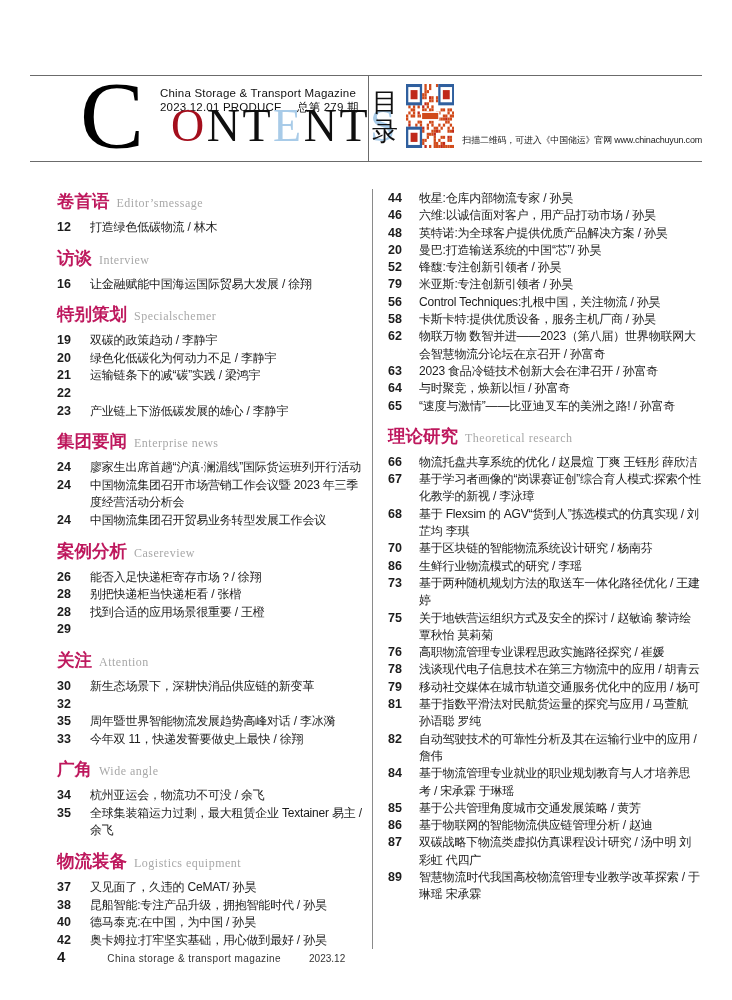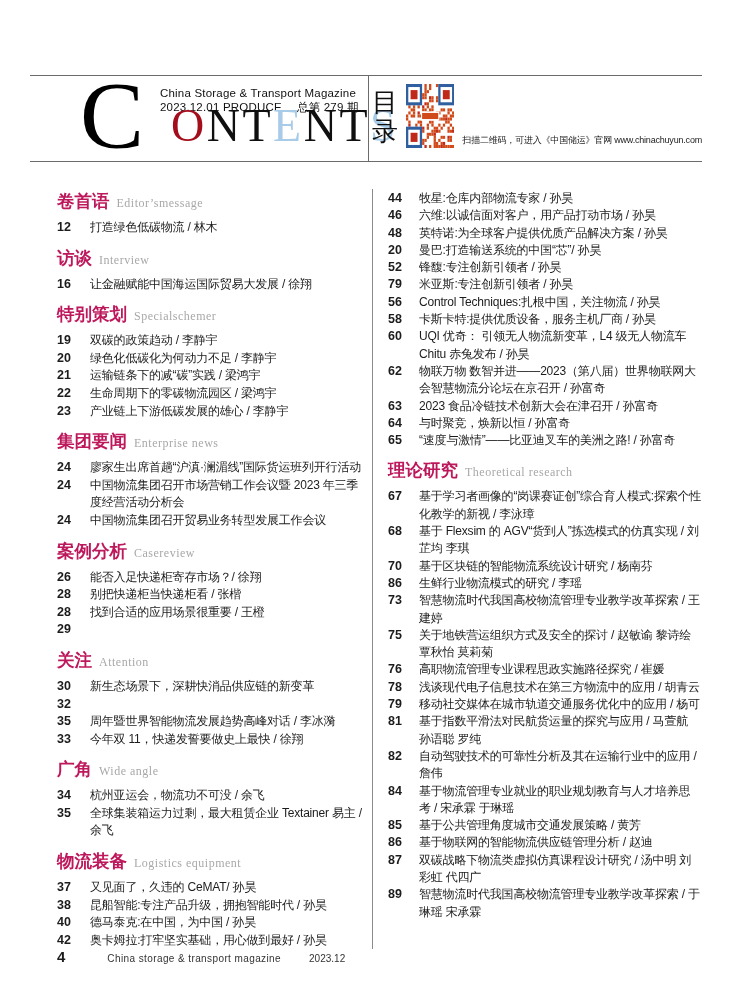--- a/index.html
+++ b/index.html
@@ -223,21 +223,20 @@
           <div class="entry">
             <span class="num">20</span>
             <span class="txt">绿色化低碳化为何动力不足 / 李静宇</span>
           </div>
           <div class="entry">
             <span class="num">21</span>
             <span class="txt">运输链条下的减“碳”实践 / 梁鸿宇</span>
           </div>
           <div class="entry">
             <span class="num">22</span>
-            <span class="txt">生命周期下的零碳物流园区 / 梁鸿宇</span>
           </div>
           <div class="entry">
             <span class="num">23</span>
             <span class="txt">产业链上下游低碳发展的雄心 / 李静宇</span>
           </div>
         </div>
         <div class="section">
           <div class="section-head"><span class="zh">集团要闻</span><span class="en">Enterprise news</span></div>
           <div class="entry">
             <span class="num">24</span>
@@ -347,61 +346,61 @@
           </div>
           <div class="entry">
             <span class="num">56</span>
             <span class="txt">Control Techniques:扎根中国，关注物流 / 孙昊</span>
           </div>
           <div class="entry">
             <span class="num">58</span>
             <span class="txt">卡斯卡特:提供优质设备，服务主机厂商 / 孙昊</span>
           </div>
           <div class="entry">
-            <span class="num">60</span>
-            <span class="txt">UQI 优奇： 引领无人物流新变革，L4 级无人物流车 Chitu 赤兔发布 / 孙昊</span>
-          </div>
-          <div class="entry">
             <span class="num">62</span>
             <span class="txt">物联万物 数智并进——2023（第八届）世界物联网大会智慧物流分论坛在京召开 / 孙富奇</span>
           </div>
           <div class="entry">
             <span class="num">63</span>
             <span class="txt">2023 食品冷链技术创新大会在津召开 / 孙富奇</span>
           </div>
           <div class="entry">
             <span class="num">64</span>
             <span class="txt">与时聚竞，焕新以恒 / 孙富奇</span>
           </div>
           <div class="entry">
             <span class="num">65</span>
             <span class="txt">“速度与激情”——比亚迪叉车的美洲之路! / 孙富奇</span>
           </div>
         </div>
         <div class="section">
           <div class="section-head"><span class="zh">理论研究</span><span class="en">Theoretical research</span></div>
           <div class="entry">
+            <span class="num">66</span>
+            <span class="txt">物流托盘共享系统的优化 / 赵晨煊 丁爽 王钰彤 薛欣洁</span>
+          </div>
+          <div class="entry">
             <span class="num">67</span>
             <span class="txt">基于学习者画像的“岗课赛证创”综合育人模式:探索个性化教学的新视 / 李泳璋</span>
           </div>
           <div class="entry">
             <span class="num">68</span>
             <span class="txt">基于 Flexsim 的 AGV“货到人”拣选模式的仿真实现 / 刘芷均 李琪</span>
           </div>
           <div class="entry">
             <span class="num">70</span>
             <span class="txt">基于区块链的智能物流系统设计研究 / 杨南芬</span>
           </div>
           <div class="entry">
             <span class="num">86</span>
             <span class="txt">生鲜行业物流模式的研究 / 李瑶</span>
           </div>
           <div class="entry">
             <span class="num">73</span>
-            <span class="txt">智慧物流时代我国高校物流管理专业教学改革探索 / 王建婷</span>
+            <span class="txt">基于两种随机规划方法的取送车一体化路径优化 / 王建婷</span>
           </div>
           <div class="entry">
             <span class="num">75</span>
             <span class="txt">关于地铁营运组织方式及安全的探讨 / 赵敏谕 黎诗绘 覃秋怡 莫莉菊</span>
           </div>
           <div class="entry">
             <span class="num">76</span>
             <span class="txt">高职物流管理专业课程思政实施路径探究 / 崔媛</span>
           </div>
           <div class="entry">

